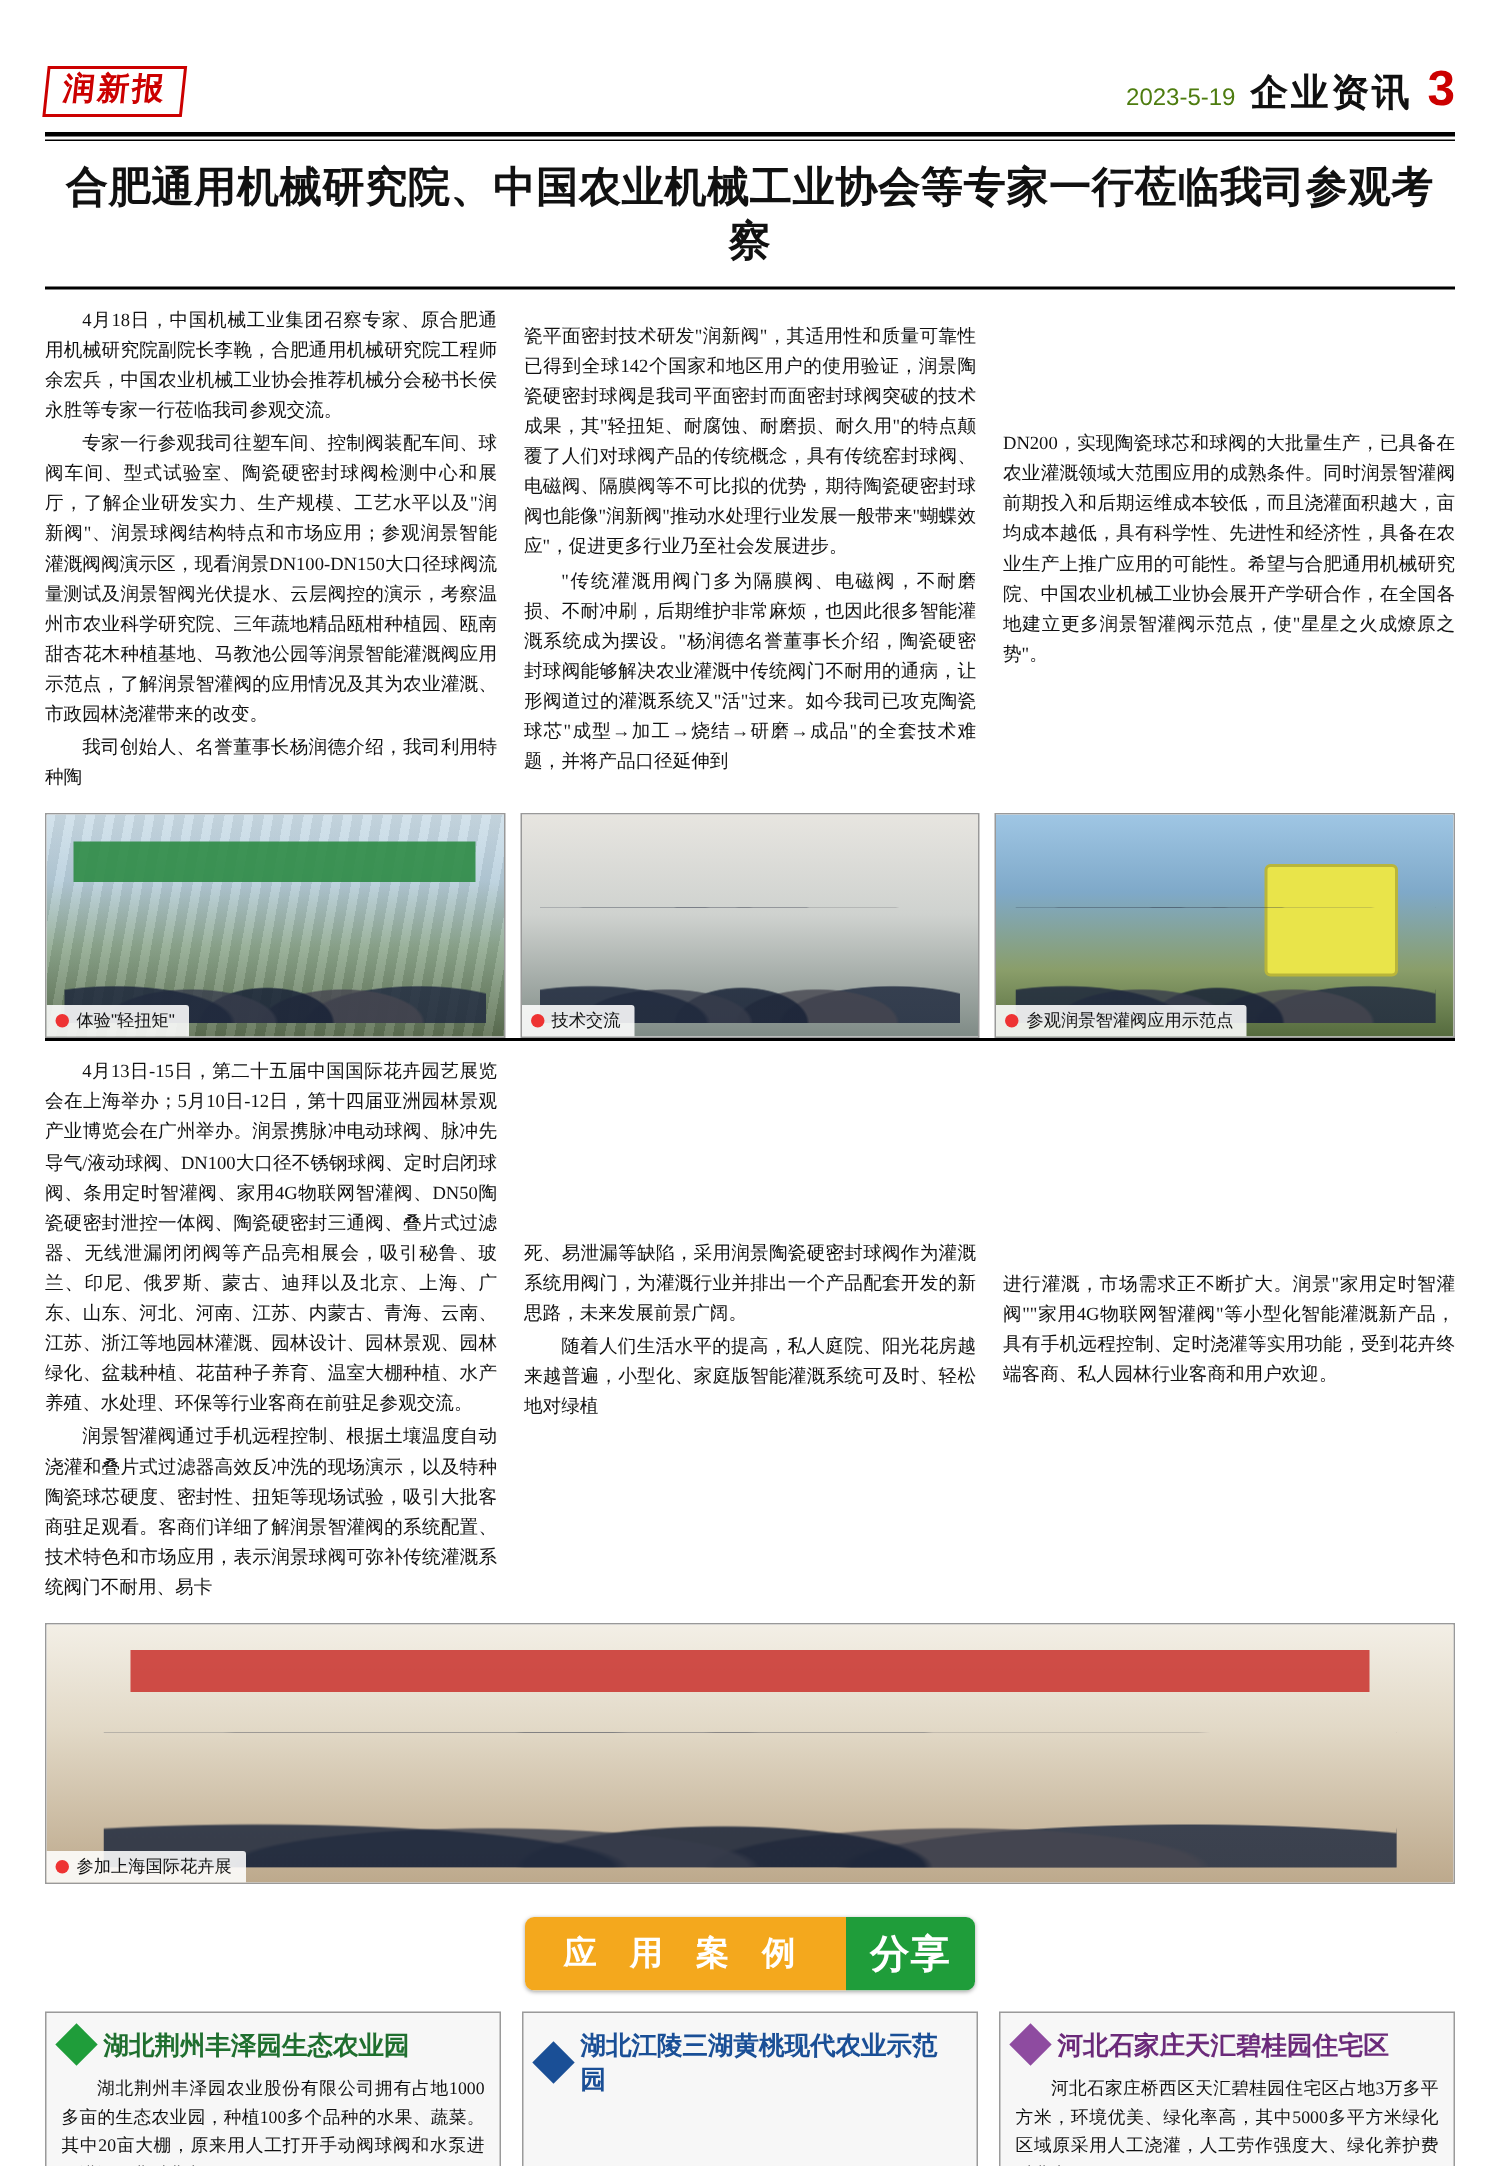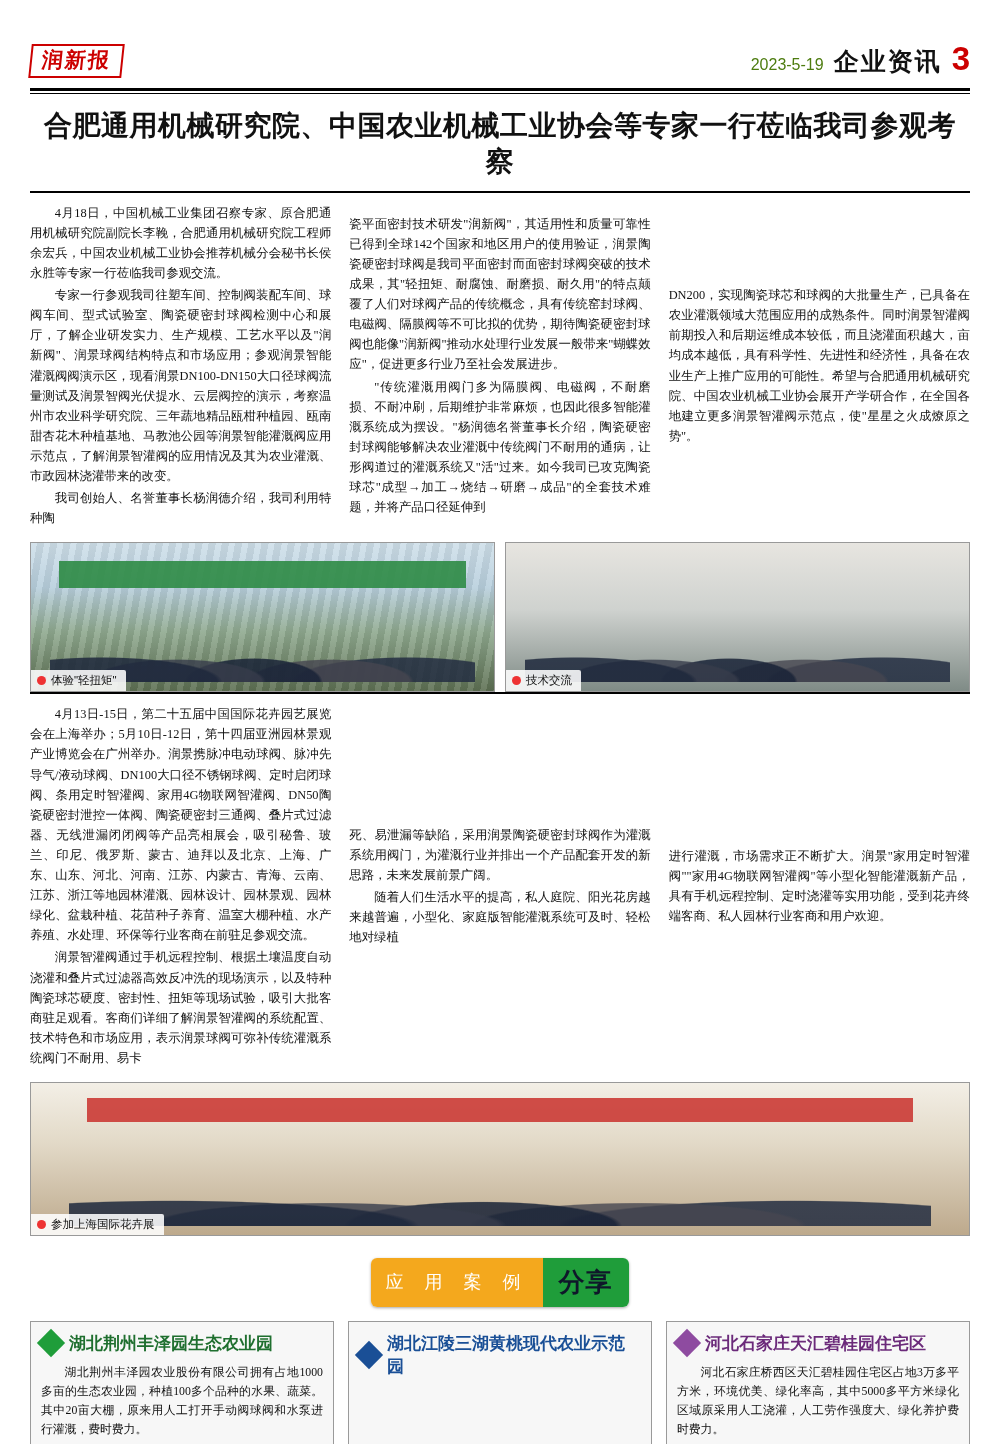--- a/index.html
+++ b/index.html
@@ -65,22 +65,22 @@
   }
 
   
   .banner-wrap{display:flex;justify-content:center;margin:22px 0 14px 0;}
   .banner{
     display:flex;align-items:stretch;border-radius:6px;overflow:hidden;
     box-shadow:0 1px 3px rgba(0,0,0,.35);
     font-family:"Liberation Sans",sans-serif;
   }
   .banner .b1{background:#1f9d3a;color:#fff;font-size:26px;font-weight:bold;padding:7px 16px;letter-spacing:1px;display:flex;align-items:center;}
-  .banner .b2{background:#f4a81d;color:#fff;font-size:18px;font-weight:normal;padding:7px 14px;letter-spacing:8px;display:flex;align-items:center;}
-  .banner .b3{background:#1f9d3a;color:#0f172a;font-size:26px;font-weight:bold;padding:7px 16px;letter-spacing:1px;display:flex;align-items:center;}
+  .banner .b2{background:#f4a81d;color:#fff;font-size:22px;font-weight:bold;padding:7px 26px;letter-spacing:8px;display:flex;align-items:center;}
+  .banner .b3{background:#1f9d3a;color:#ffffff;font-size:26px;font-weight:bold;padding:7px 16px;letter-spacing:1px;display:flex;align-items:center;}
 
   
   .cases{display:flex;gap:14px;}
   .case{
     flex:1;border:1px solid #9a9a9a;background:#f7f7f7;padding:10px 10px 12px 10px;box-sizing:border-box;
   }
   .case-head{display:flex;align-items:center;gap:8px;margin-bottom:8px;}
   .diamond{width:20px;height:20px;transform:rotate(45deg);flex:none;}
   .case-title{font-size:17px;font-weight:bold;color:#1f6f2f;font-family:"Liberation Sans",sans-serif;}
   .case-title.blue{color:#1a4f96;}
@@ -157,39 +157,48 @@
       </div>
     </div>
     <div class="photo">
       <div class="ph g-lab"></div>
       <div class="people"></div>
       <div class="cap">
         <span class="dot"></span>
         <span>技术交流</span>
       </div>
     </div>
+    <div class="photo">
+      <div class="ph g-yard"></div>
+      <div class="tank"></div>
+      <div class="people"></div>
+      <div class="cap">
+        <span class="dot"></span>
+        <span>参观润景智灌阀应用示范点</span>
+      </div>
+    </div>
   </div>
 
   <div class="hr-black"></div>
 
   <div class="cols3">
     <div class="col">
       <p>4月13日-15日，第二十五届中国国际花卉园艺展览会在上海举办；5月10日-12日，第十四届亚洲园林景观产业博览会在广州举办。润景携脉冲电动球阀、脉冲先导气/液动球阀、DN100大口径不锈钢球阀、定时启闭球阀、条用定时智灌阀、家用4G物联网智灌阀、DN50陶瓷硬密封泄控一体阀、陶瓷硬密封三通阀、叠片式过滤器、无线泄漏闭闭阀等产品亮相展会，吸引秘鲁、玻兰、印尼、俄罗斯、蒙古、迪拜以及北京、上海、广东、山东、河北、河南、江苏、内蒙古、青海、云南、江苏、浙江等地园林灌溉、园林设计、园林景观、园林绿化、盆栽种植、花苗种子养育、温室大棚种植、水产养殖、水处理、环保等行业客商在前驻足参观交流。</p>
       <p>润景智灌阀通过手机远程控制、根据土壤温度自动浇灌和叠片式过滤器高效反冲洗的现场演示，以及特种陶瓷球芯硬度、密封性、扭矩等现场试验，吸引大批客商驻足观看。客商们详细了解润景智灌阀的系统配置、技术特色和市场应用，表示润景球阀可弥补传统灌溉系统阀门不耐用、易卡</p>
     </div>
     <div class="col">
       <p class="noindent">死、易泄漏等缺陷，采用润景陶瓷硬密封球阀作为灌溉系统用阀门，为灌溉行业并排出一个产品配套开发的新思路，未来发展前景广阔。</p>
       <p>随着人们生活水平的提高，私人庭院、阳光花房越来越普遍，小型化、家庭版智能灌溉系统可及时、轻松地对绿植</p>
     </div>
     <div class="col">
       <p class="noindent">进行灌溉，市场需求正不断扩大。润景"家用定时智灌阀""家用4G物联网智灌阀"等小型化智能灌溉新产品，具有手机远程控制、定时浇灌等实用功能，受到花卉终端客商、私人园林行业客商和用户欢迎。</p>
     </div>
   </div>
 
-  <div class="photo-row" style="height:154px">
+  <div class="photo-row" style="height:174px">
     <div class="photo">
       <div class="ph g-expo"></div>
       <div class="banner-red"></div>
       <div class="people"></div>
       <div class="cap">
         <span class="dot"></span>
         <span>参加上海国际花卉展</span>
       </div>
     </div>
   </div>

